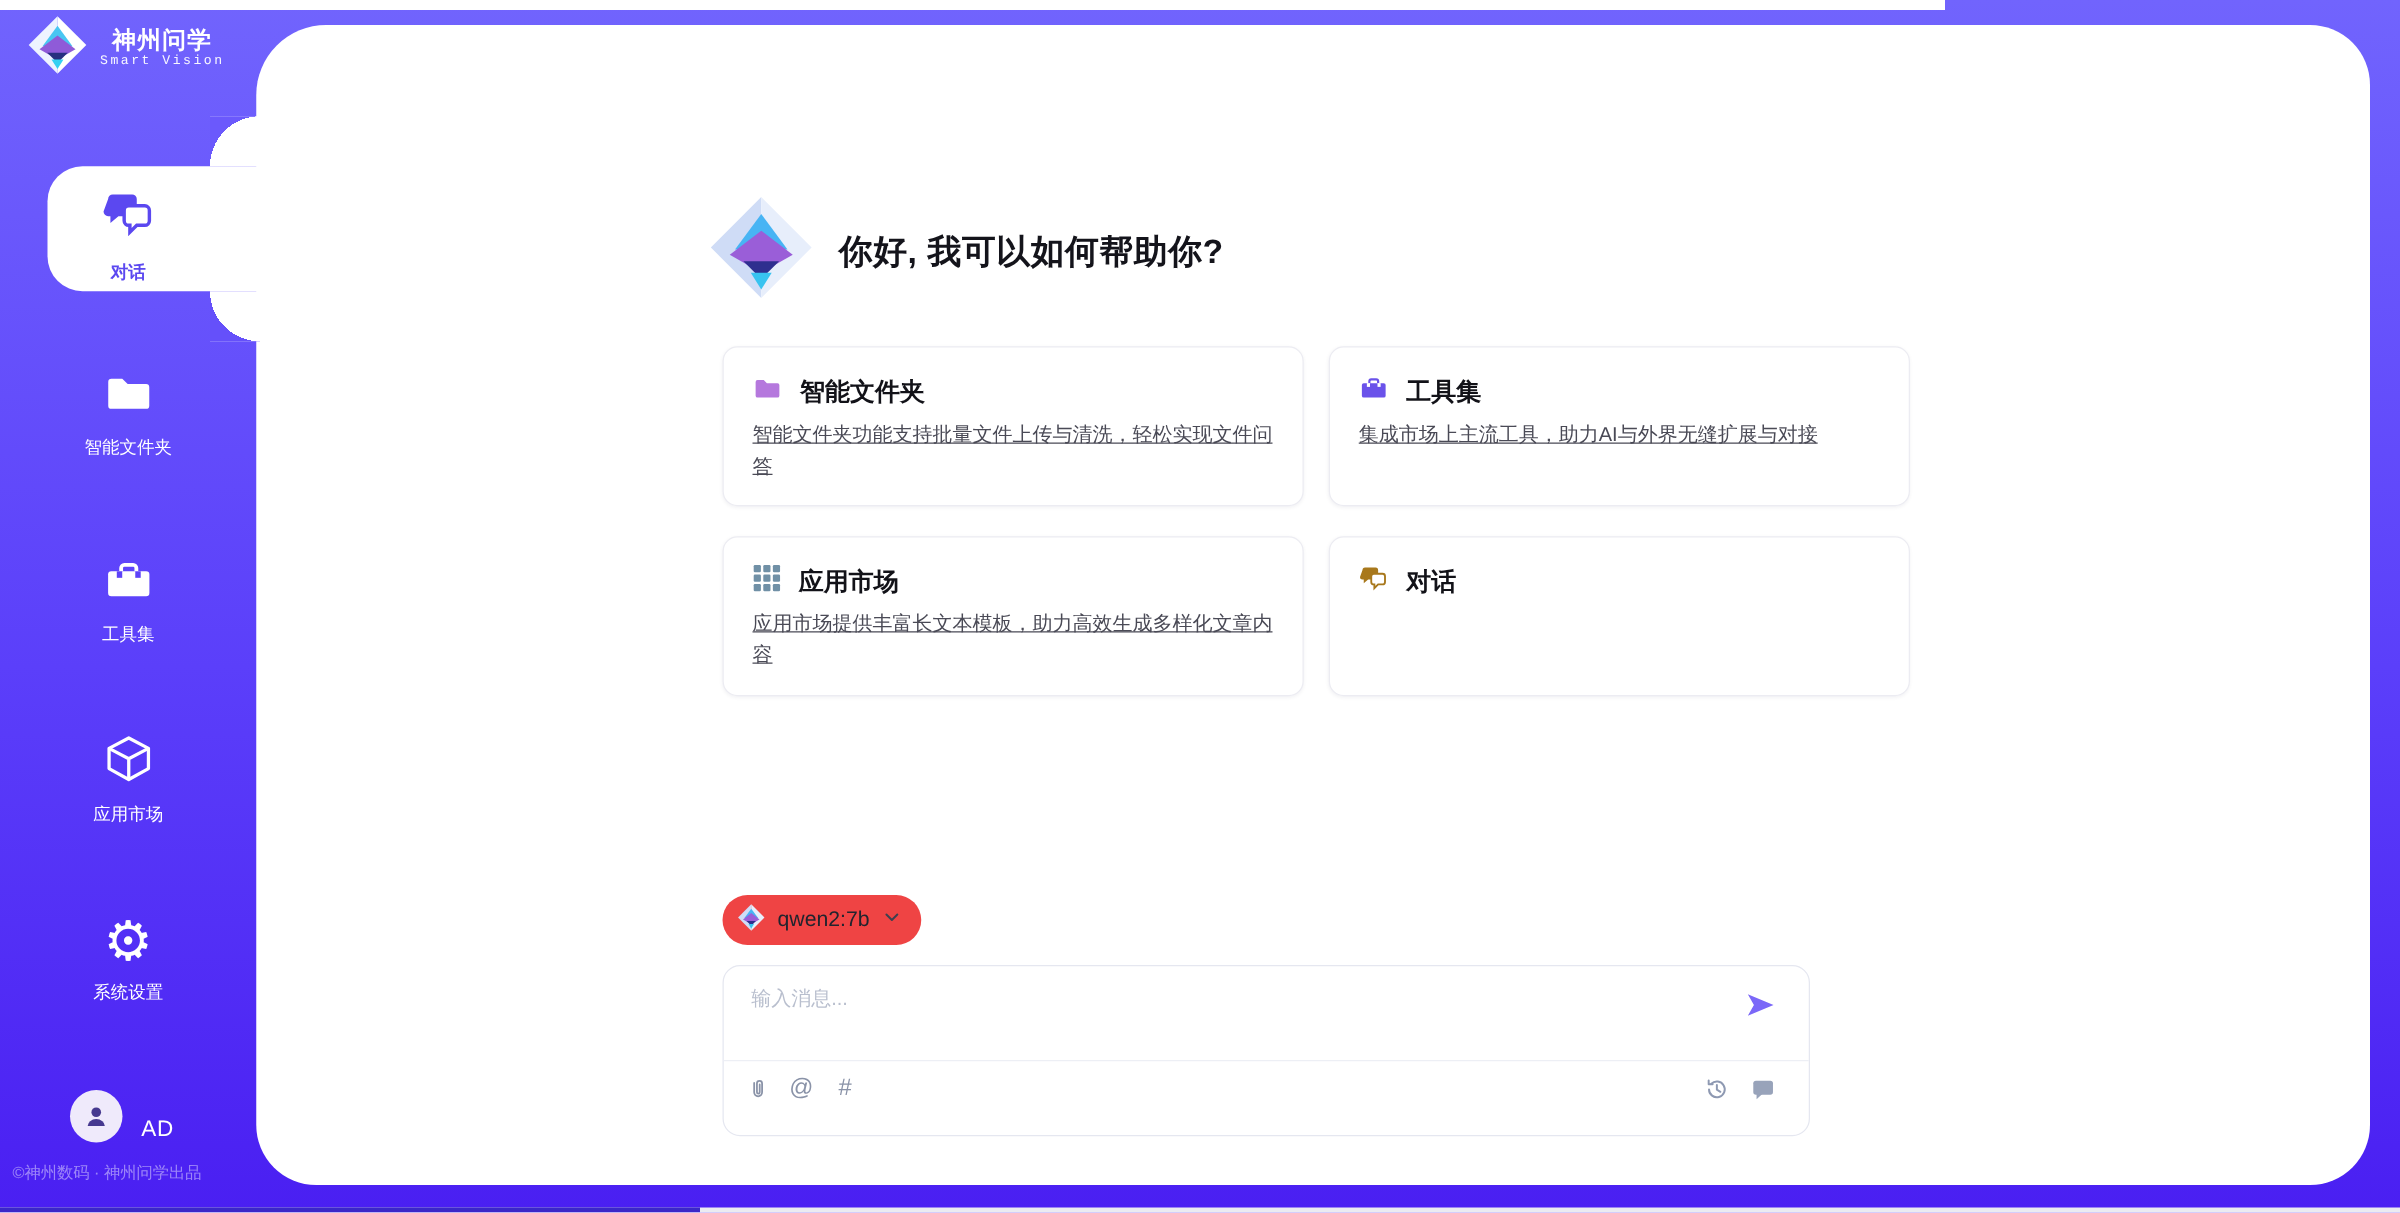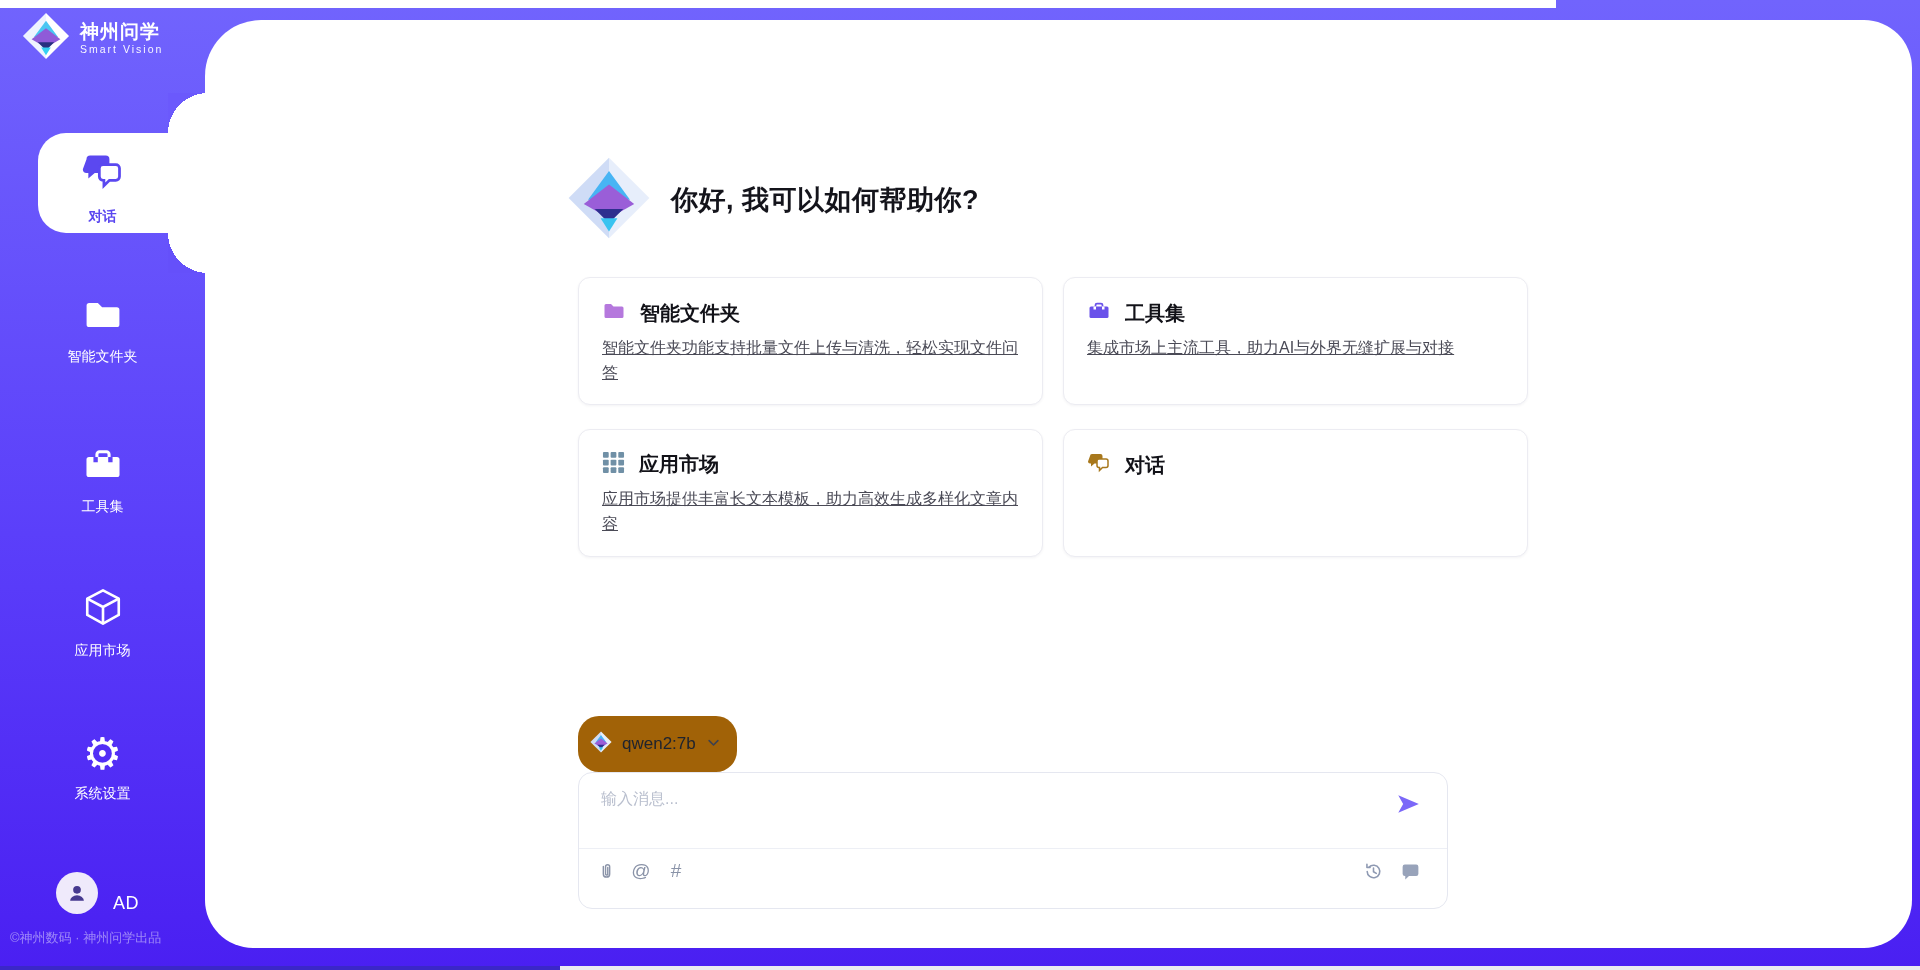--- a/index.html
+++ b/index.html
@@ -3,25 +3,25 @@
 <meta charset="utf-8">
 <style>
   html,body{margin:0;padding:0;background:#fff;}
   .page{position:relative;width:1920px;height:970px;overflow:hidden;
         font-family:"Liberation Sans","DejaVu Sans",sans-serif;
         background:linear-gradient(180deg,#7164fd 0%,#5b3ffa 55%,#4a1ff2 100%);}
   
   .top-sliver{position:absolute;left:0;top:0;width:1556px;height:8px;background:#ffffff;}
   
   .content{position:absolute;left:205px;top:20px;width:1691px;height:928px;background:#ffffff;
-           border-radius:56px 48px 48px 48px;padding-left:16px;}
-  
-  .brand{position:absolute;left:22px;top:12px;display:flex;align-items:center;gap:10px;color:#fff;}
+           border-radius:56px 48px 48px 48px;}
+  
+  .brand{position:absolute;left:22px;top:12px;display:flex;align-items:center;gap:10px;color:#fff;text-align:center;}
   .brand-name{font-size:19px;font-weight:bold;letter-spacing:1px;line-height:1.15;}
-  .brand-sub{font-size:10.5px;letter-spacing:2px;opacity:.95;}
+  .brand-sub{font-size:10.5px;letter-spacing:2px;opacity:.95;font-family:Liberation Mono, monospace;}
   .nav-item{position:absolute;left:0;width:205px;display:flex;flex-direction:column;align-items:center;
             gap:10px;color:#fff;cursor:pointer;z-index:3;}
   .nav-label{font-size:14px;}
   .nav-item.active .nav-label{color:#5b48f0;font-weight:bold;}
   .active-blob{position:absolute;left:38px;top:133px;width:170px;height:100px;background:#fff;
                border-radius:28px 0 0 28px;z-index:2;}
   .fillet{position:absolute;left:168px;width:40px;height:40px;z-index:2;}
   .fillet.top{top:93px;
      background-image:radial-gradient(circle at 100% 100%, rgba(0,0,0,0) 0 40px, #6b59fc 40px),
                       linear-gradient(#fff,#fff);}
@@ -35,21 +35,21 @@
   .side-footer{position:absolute;left:10px;top:929px;font-size:13px;color:rgba(255,255,255,.45);z-index:3;}
   
   .greeting{position:absolute;left:362px;top:136px;display:flex;align-items:center;gap:20px;}
   .greeting-text{font-size:27px;font-weight:bold;color:#14141b;letter-spacing:.5px;}
   .cards{position:absolute;left:373px;top:257px;display:grid;grid-template-columns:465px 465px;gap:24px 20px;}
   .card{height:128px;background:#fff;border:1px solid #ececf2;border-radius:12px;
         box-shadow:0 1px 3px rgba(20,20,60,.05);padding:21px 23px;box-sizing:border-box;cursor:pointer;}
   .card-head{display:flex;align-items:center;gap:14px;}
   .card-title{font-size:20px;font-weight:bold;color:#121218;}
   .card-desc{margin-top:9px;font-size:16px;color:#4a4a56;line-height:1.55;width:422px;text-decoration:underline;}
-  .model-pill{position:absolute;left:373px;top:696px;height:56px;padding:0 16px 0 12px;background:#a16207;
+  .model-pill{position:absolute;left:373px;top:696px;height:40px;padding:0 16px 0 12px;background:#ef4444;
               border-radius:21px;display:inline-flex;align-items:center;gap:10px;cursor:pointer;}
   .model-label{font-size:17px;color:#20242e;}
   .composer{position:absolute;left:373px;top:752px;width:870px;height:137px;border:1.5px solid #e5e7f0;
             border-radius:14px;box-sizing:border-box;background:#fff;}
   .composer textarea{position:absolute;left:20px;top:14px;width:860px;height:50px;border:none;outline:none;
             resize:none;font-size:16px;color:#333;font-family:inherit;background:transparent;}
   .composer textarea::placeholder{color:#b9bfce;}
   .send-btn{position:absolute;right:26px;top:18px;width:26px;height:26px;cursor:pointer;background:none;border:none;padding:0;}
   .composer-divider{position:absolute;left:0;right:0;top:75px;height:1px;background:#edeff5;}
   .tools-left{position:absolute;left:16px;top:86px;display:flex;align-items:center;gap:13px;}

